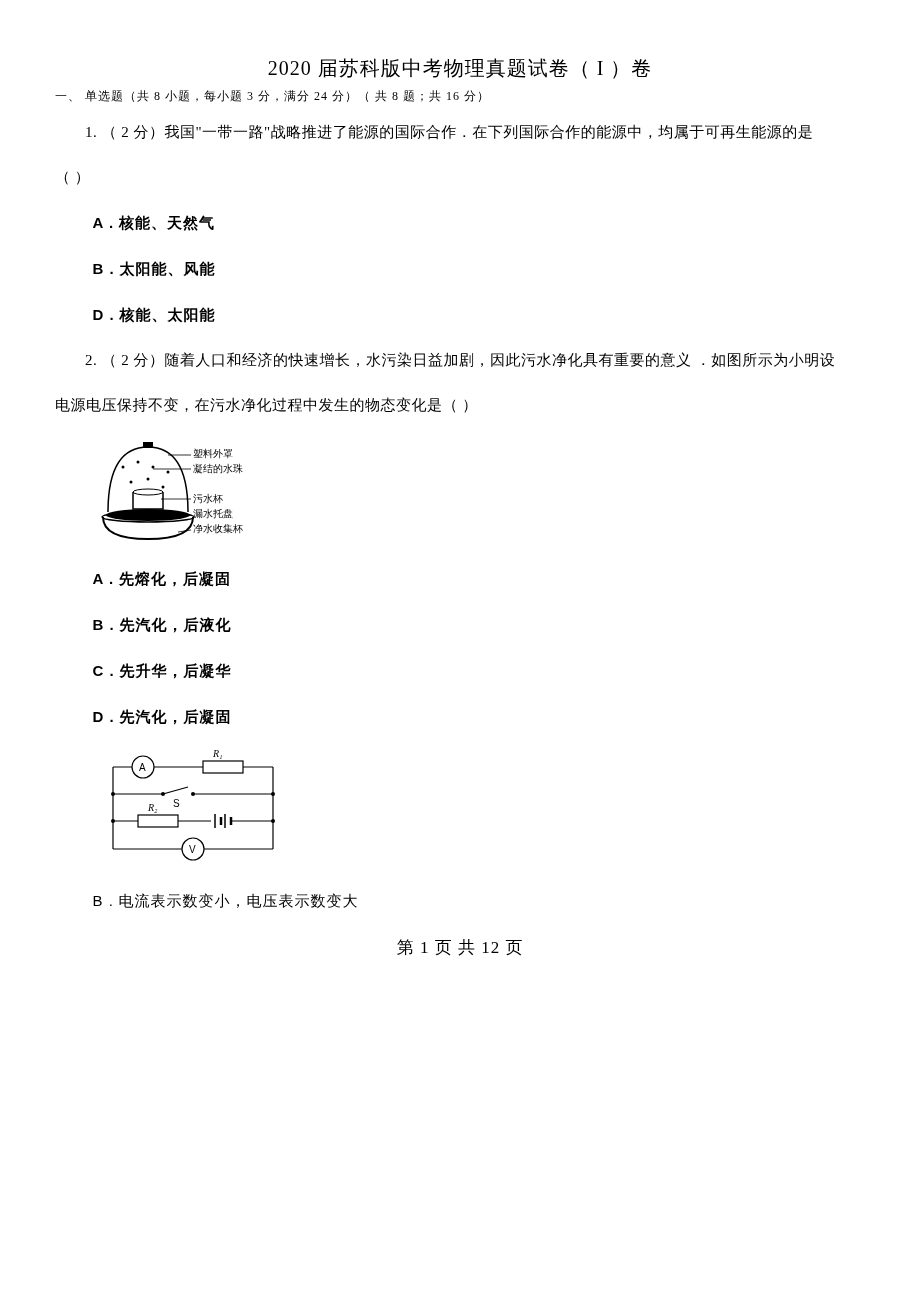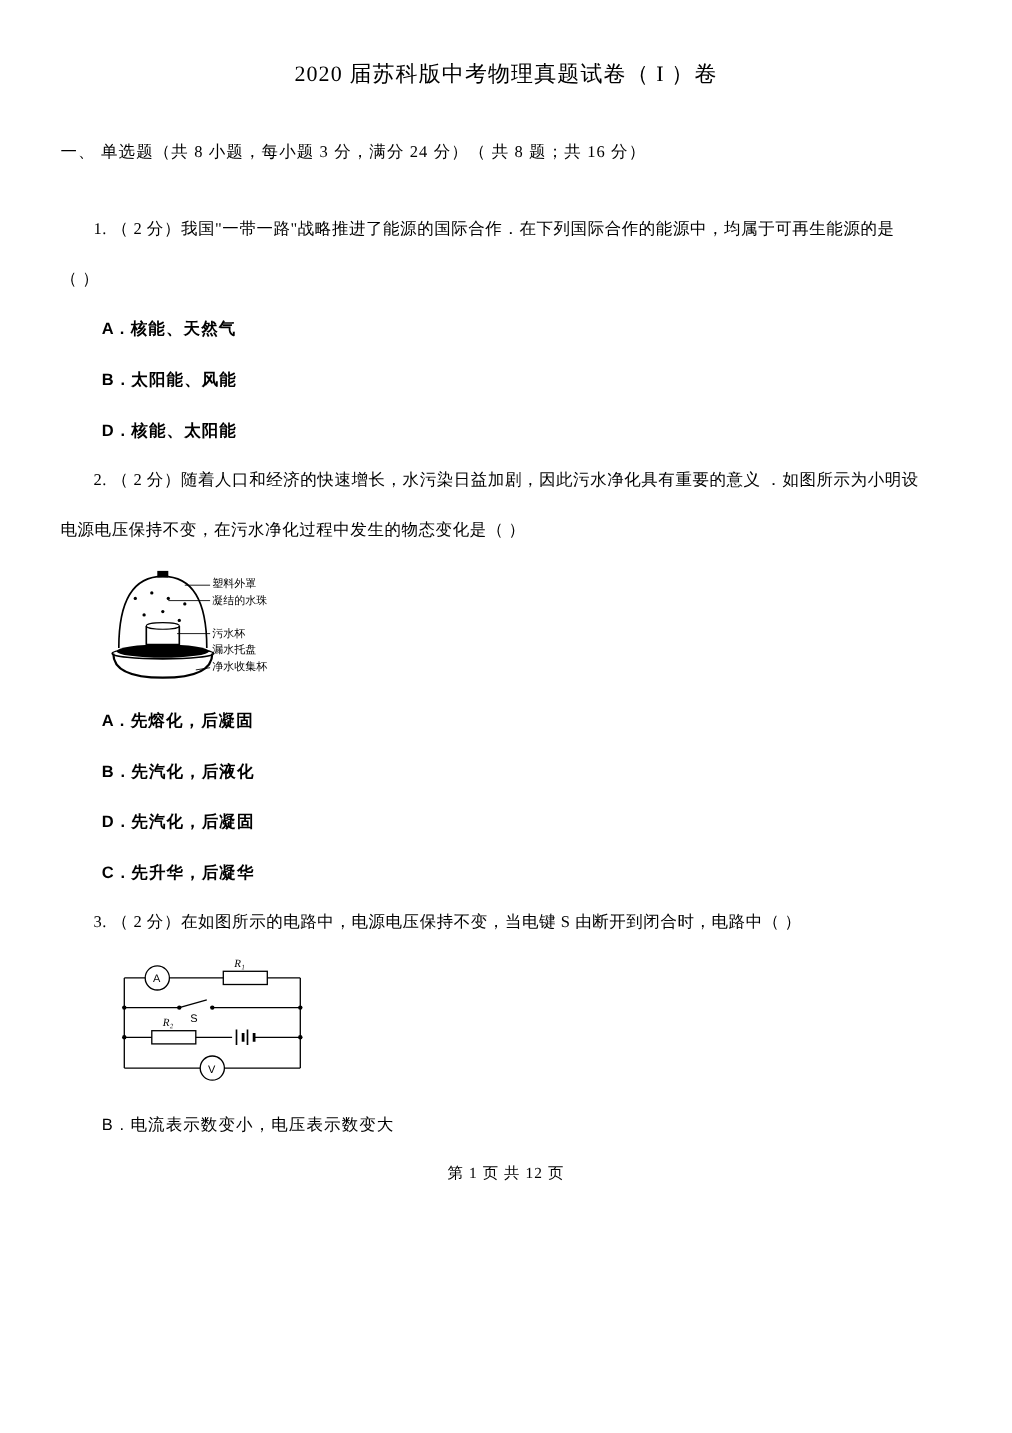--- a/index.html
+++ b/index.html
@@ -13,26 +13,25 @@
       min-height: 1303px;
       background: #fff;
       padding: 50px 55px 30px 55px;
       color: #000;
       font-size: 15px;
       line-height: 1.8;
     }
     .title {
       text-align: center;
       font-size: 20px;
-      margin-bottom: 40px;
       letter-spacing: 1px;
     }
     .section-header {
-      font-size: 15px;
-      margin-bottom: 43px;
+      font-size: 12px;
+      margin-bottom: 11px;
       letter-spacing: 1px;
     }
     .question {
       margin-bottom: 12px;
     }
     .q-text {
       margin-bottom: 18px;
       letter-spacing: 0.5px;
       font-family: Liberation Serif, serif;
     }
@@ -59,21 +58,21 @@
     .fig-purifier {
       width: 160px;
       height: 110px;
     }
     .fig-circuit {
       width: 200px;
       height: 120px;
     }
     .footer {
       text-align: center;
-      font-size: 14px;
+      font-size: 17px;
       margin-top: 10px;
       letter-spacing: 1px;
     }
     .opt-label {
       font-family: Arial, sans-serif;
     }
   </style>
 </head>
 <body>
 
@@ -142,31 +141,30 @@
 
   <div class="option">
     <span class="opt-label">A .</span>
     <span>先熔化，后凝固</span>
   </div>
   <div class="option">
     <span class="opt-label">B .</span>
     <span>先汽化，后液化</span>
   </div>
   <div class="option">
+    <span class="opt-label">C .</span>
+    <span>先升华，后凝华</span>
+  </div>
+  <div class="option">
     <span class="opt-label">D .</span>
     <span>先汽化，后凝固</span>
   </div>
-  <div class="option">
-    <span class="opt-label">C .</span>
-    <span>先升华，后凝华</span>
-  </div>
 </div>
 
 <div class="question">
-  <div class="q-text indent1">3.  （ 2 分）在如图所示的电路中，电源电压保持不变，当电键           S 由断开到闭合时，电路中（            ）</div>
 
   <div class="figure">
     <svg class="fig-circuit" viewBox="0 0 200 120">
 
       <line x1="20" y1="18" x2="180" y2="18" stroke="#000" stroke-width="1.2"></line>
       <line x1="20" y1="18" x2="20" y2="100" stroke="#000" stroke-width="1.2"></line>
       <line x1="180" y1="18" x2="180" y2="100" stroke="#000" stroke-width="1.2"></line>
       <line x1="20" y1="100" x2="180" y2="100" stroke="#000" stroke-width="1.2"></line>
 
       <circle cx="50" cy="18" r="11" fill="#fff" stroke="#000" stroke-width="1.2"></circle>

